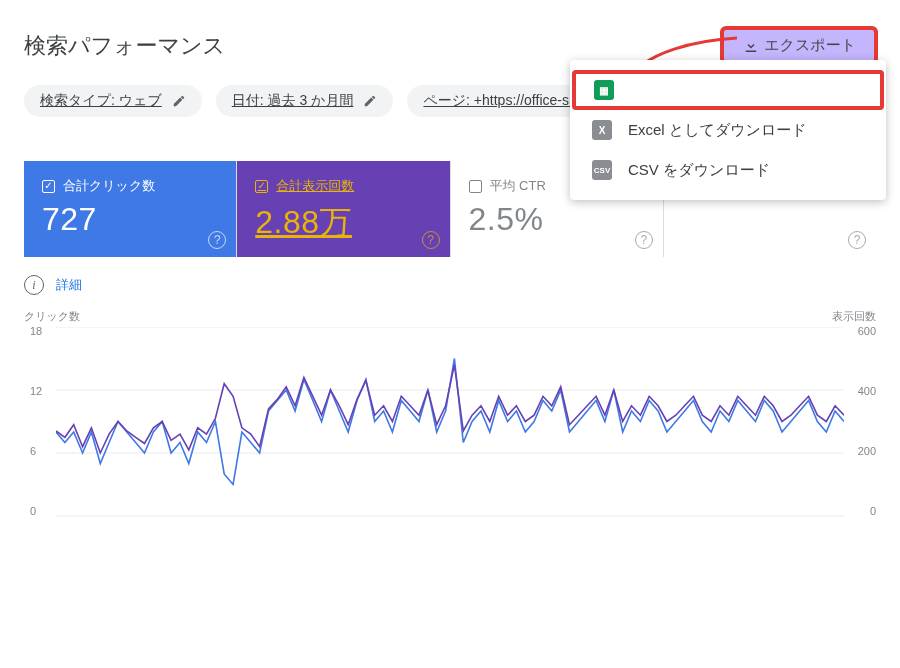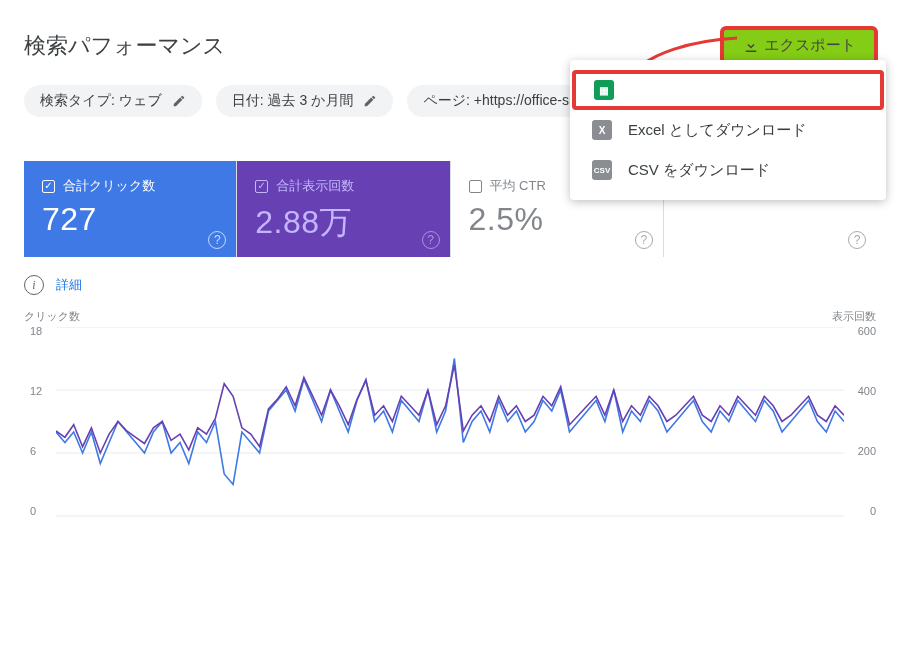--- a/index.html
+++ b/index.html
@@ -10,24 +10,24 @@
     --light-text:#80868b;
     --border:#dadce0;
     --highlight:#e53935;
   }
   *{box-sizing:border-box;font-family:"Helvetica Neue",Arial,"Hiragino Kaku Gothic ProN","Yu Gothic",sans-serif;}
   body{margin:0;width:900px;height:668px;background:#fff;color:#3c4043;position:relative;overflow:hidden;}
   .header{display:flex;align-items:center;padding:28px 24px 0 24px;}
   .title{font-size:22px;font-weight:400;color:#3c4043;flex:1;}
   .export-btn{
     display:flex;align-items:center;gap:4px;padding:8px 20px;
-    background:#84cc16;border-radius:4px;font-size:15px;color:#444;cursor:pointer;
+    background:#c4b5fd;border-radius:4px;font-size:15px;color:#444;cursor:pointer;
     outline:4px solid var(--highlight);outline-offset:-2px;
   }
-  .chips{display:flex;gap:14px;padding:22px 20px 0 24px;}
+  .chips{display:flex;gap:14px;padding:22px 20px 0 24px;text-decoration:underline;}
   .chip{
     display:flex;align-items:center;gap:10px;background:var(--grey-bg);
     border-radius:20px;padding:7px 16px;font-size:14px;color:#3c4043;cursor:pointer;
     white-space:nowrap;
   }
   .chip:last-child{max-width:210px;overflow:hidden;}
   .pencil{width:14px;height:14px;flex:none;}
 
   .arrow{position:absolute;left:612px;top:30px;pointer-events:none;}
 
@@ -43,21 +43,21 @@
   .dd-icon{width:20px;height:20px;border-radius:3px;display:flex;align-items:center;justify-content:center;color:#fff;font-size:10px;font-weight:700;}
   .ic-sheets{background:#0f9d58;}
   .ic-excel{background:#8a8d91;}
   .ic-csv{background:#8a8d91;font-size:8px;}
 
   .cards{display:flex;gap:1px;margin:44px 24px 0 24px;background:var(--border);}
   .card{flex:1;background:#fff;padding:14px 18px 8px 18px;position:relative;min-height:96px;border-top:2px solid transparent;}
   .card .label{font-size:13px;display:flex;align-items:center;gap:8px;}
   .card .value{font-size:32px;font-weight:400;margin-top:6px;letter-spacing:0.5px;}
   .card.active-blue{background:var(--blue);color:#fff;}
-  .card.active-purple{background:var(--purple);color:#c4b5fd;}
+  .card.active-purple{background:var(--purple);color:#eab308;text-decoration:underline;}
   .card.inactive{color:var(--light-text);}
   .help{position:absolute;right:10px;bottom:8px;width:18px;height:18px;border:1.5px solid currentColor;border-radius:50%;font-size:12px;display:flex;align-items:center;justify-content:center;opacity:.7;}
   .chk{width:13px;height:13px;border:1.5px solid currentColor;border-radius:2px;display:inline-flex;align-items:center;justify-content:center;}
   .chk.on::after{content:"✓";font-size:10px;line-height:1;}
 
   .notice{display:flex;align-items:center;gap:12px;margin:18px 24px 0 24px;font-size:13px;color:var(--grey-text);}
   .notice a{color:#1a73e8;text-decoration:none;}
   .info-ic{width:20px;height:20px;border:1.5px solid #5f6368;border-radius:50%;display:flex;align-items:center;justify-content:center;font-size:12px;font-family:serif;font-style:italic;}
 
   .chart-area{position:relative;margin:32px 24px 0 24px;height:250px;}

